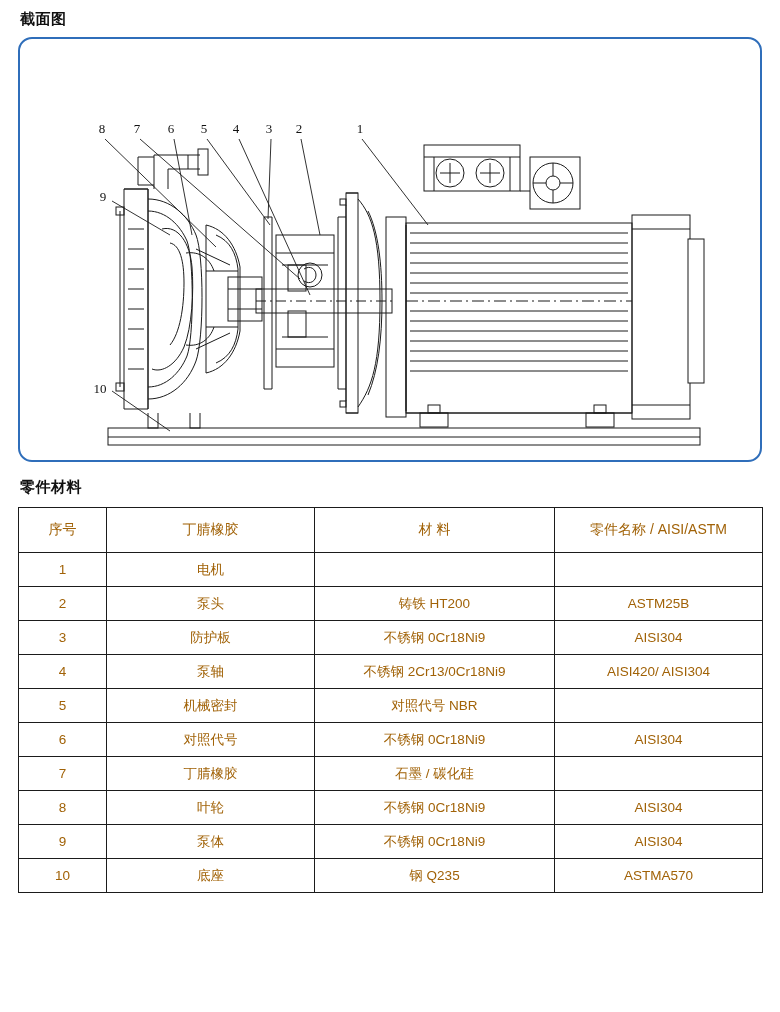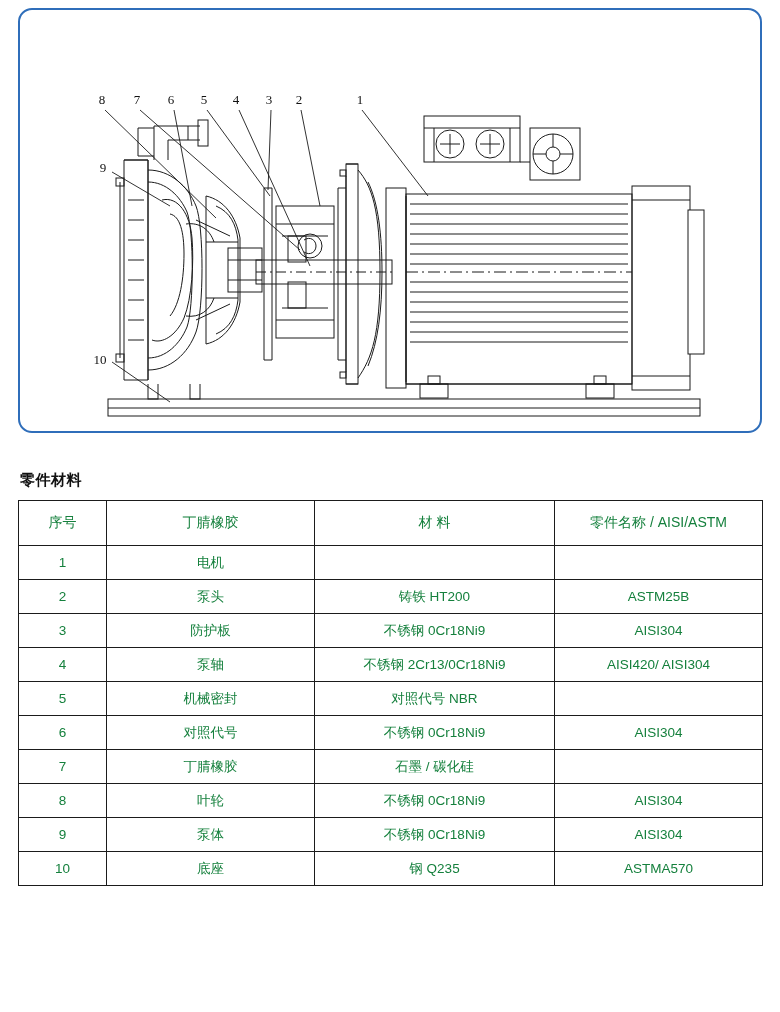--- a/index.html
+++ b/index.html
@@ -42,35 +42,35 @@
     box-sizing: border-box;
     position: relative;
     background: #ffffff;
   }
   .figure-frame svg {
     position: absolute;
     left: 0;
     top: 0;
   }
   #materials-title {
-    margin-top: 38px;
+    margin-top: 16px;
     padding-left: 2px;
   }
   table.parts {
     margin-top: 10px;
     width: 744px;
     border-collapse: collapse;
     table-layout: fixed;
   }
   table.parts th, table.parts td {
     border: 1px solid #1b1b1b;
     text-align: center;
     vertical-align: middle;
     font-size: 13.5px;
-    color: #15803d;
+    color: #a16207;
     height: 33px;
     padding: 0 4px;
     font-weight: normal;
   }
   table.parts th {
     height: 44px;
     font-size: 14px;
   }
   col.c-no { width: 88px; }
   col.c-name { width: 208px; }
@@ -80,20 +80,23 @@
     font-family: "Liberation Serif", serif;
     font-size: 13px;
     fill: #111111;
   }
 </style>
 </head>
 <body>
 
 <div class="page">
 
+  <div id="title-section">
+    <h1 class="section-title">截面图</h1>
+  </div>
 
   <div class="figure-frame">
     <svg width="740" height="421" viewBox="0 0 740 421">
       <g stroke="#1b1b1b" fill="none" stroke-width="1">
 
         <rect x="88" y="389" width="592" height="17"></rect>
         <line x1="88" y1="398" x2="680" y2="398"></line>
 
         <rect x="128" y="370" width="10" height="19"></rect>
         <rect x="170" y="370" width="10" height="19"></rect>

